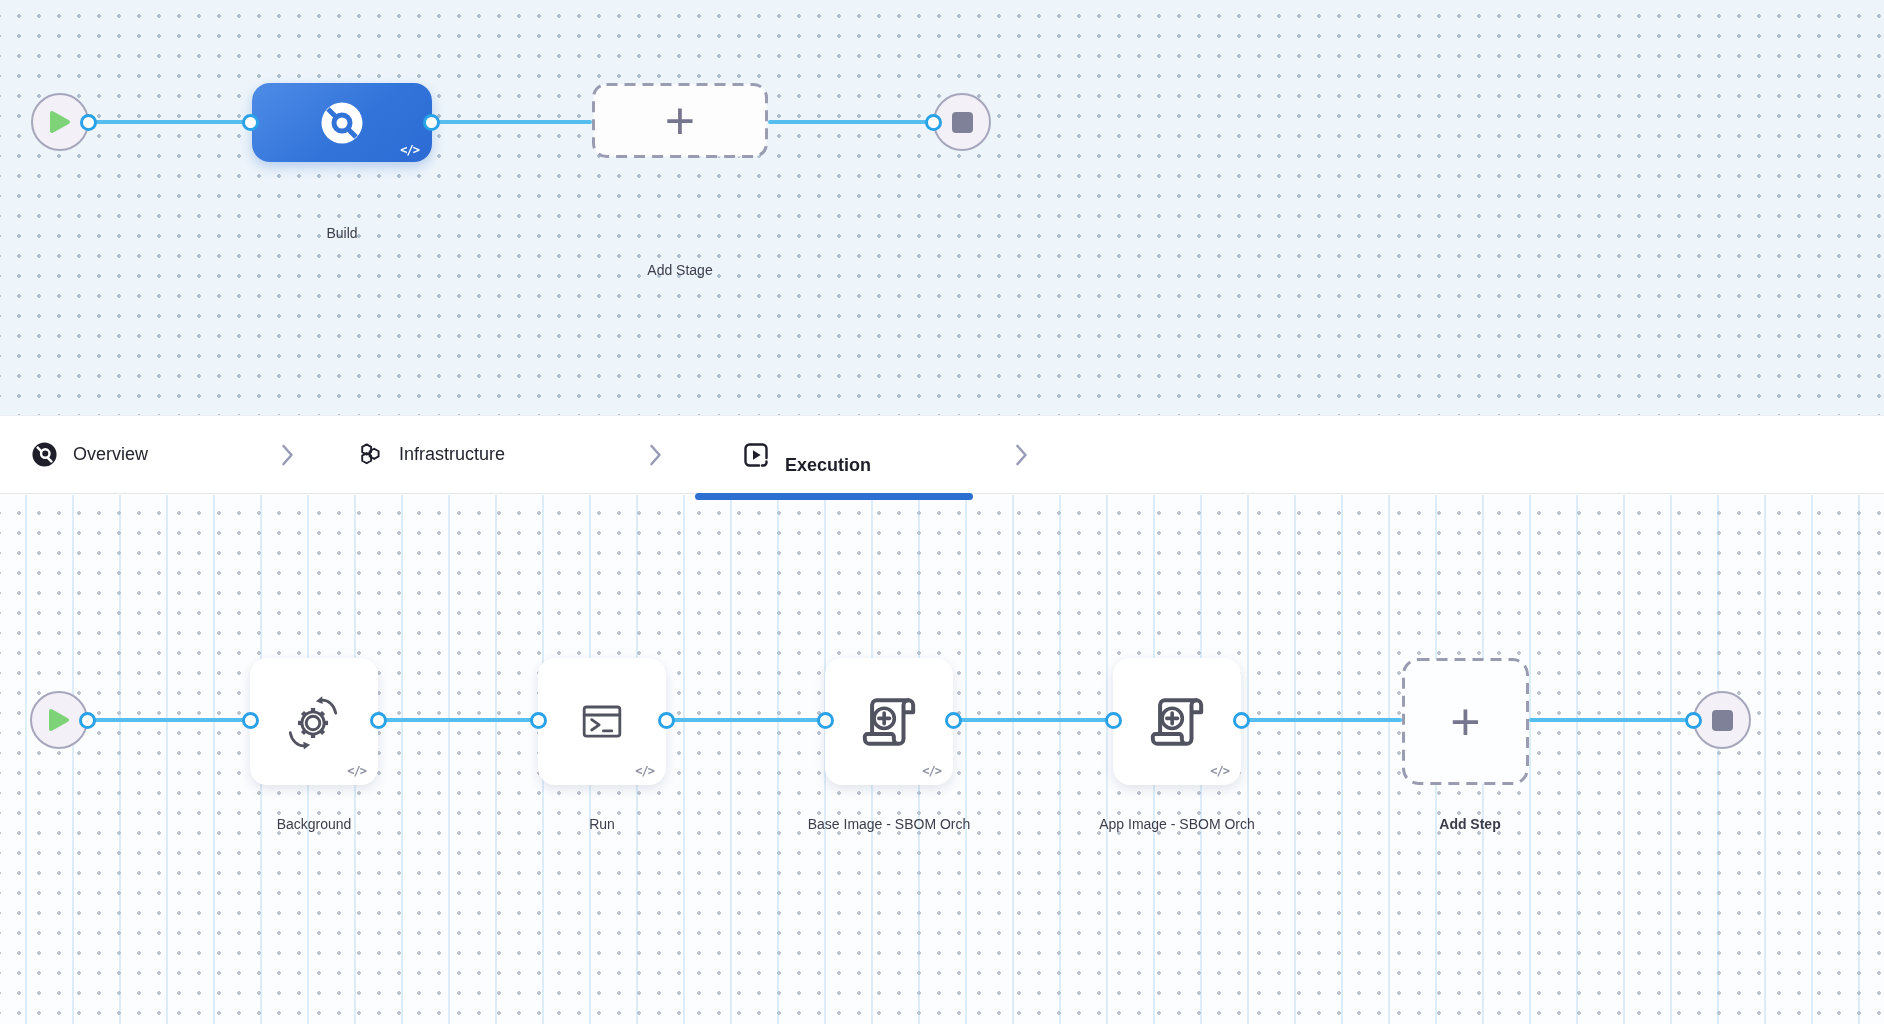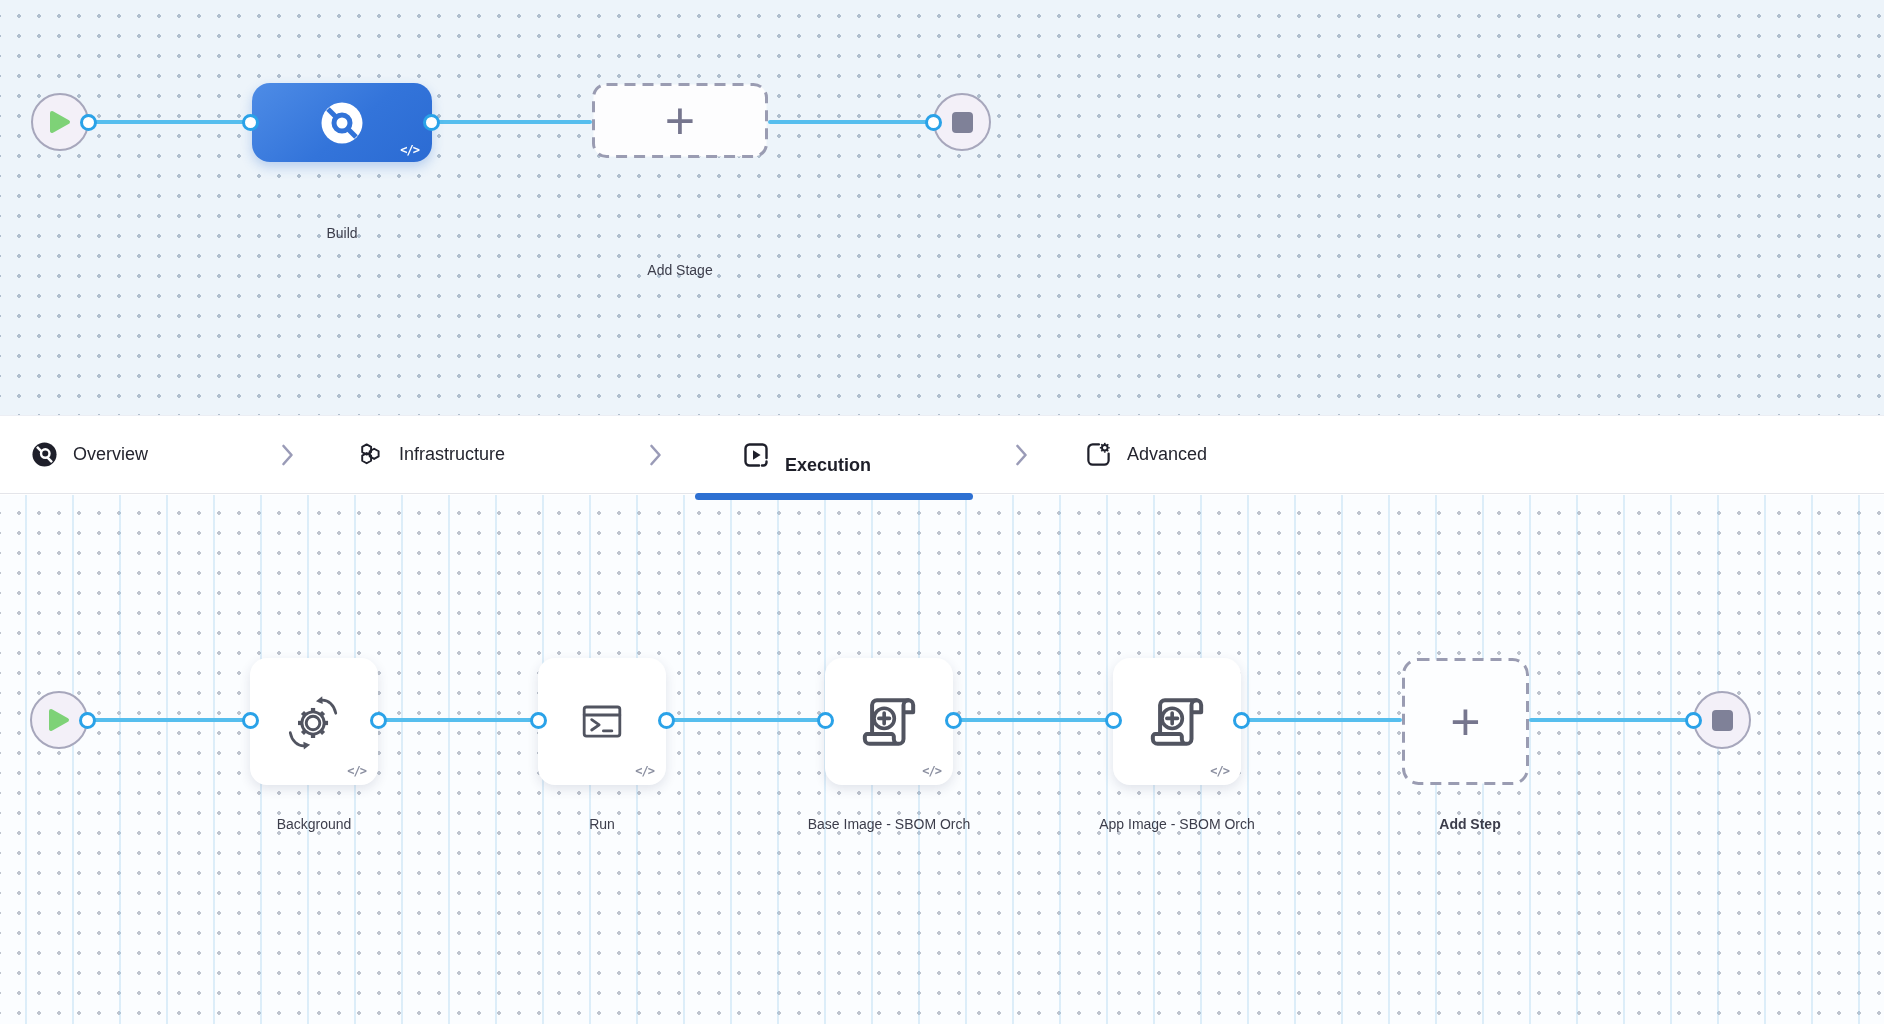--- a/index.html
+++ b/index.html
@@ -139,39 +139,20 @@
       <path d="M24.5 20.5 v1 a3 3 0 0 1 -3 3 h-1.5" fill="none" stroke="#1e1f2a" stroke-width="2.4" stroke-linecap="round"></path>
       <path d="M11 9.2 L18.6 14 L11 18.8 Z" fill="#1e1f2a"></path>
     </svg>
     <span class="tab-label">Execution</span>
   </div>
 
   <svg class="tab-chevron" style="left:1014px;" width="15" height="28" viewBox="0 0 15 28">
     <path d="M3.5 5 L11.5 14 L3.5 23" fill="none" stroke="#9a9bb7" stroke-width="2.6" stroke-linecap="round" stroke-linejoin="round"></path>
   </svg>
 
-  <div class="tab" style="left:1085px;">
-    <svg width="27" height="27" viewBox="0 0 28 28">
-      <path d="M24.5 13 V20 a4.5 4.5 0 0 1 -4.5 4.5 H8 a4.5 4.5 0 0 1 -4.5 -4.5 V8 a4.5 4.5 0 0 1 4.5 -4.5 h6.5" fill="none" stroke="#1e1f2a" stroke-width="2.3" stroke-linecap="round"></path>
-      <g stroke="#1e1f2a" fill="none">
-        <circle cx="20.5" cy="7" r="2.9" stroke-width="2"></circle>
-        <g stroke-width="1.7">
-          <line x1="24.1" y1="7" x2="25.6" y2="7"></line>
-            <line x1="23" y1="9.5" x2="24.1" y2="10.6"></line>
-          <line x1="20.5" y1="10.6" x2="20.5" y2="12.1"></line>
-            <line x1="18" y1="9.5" x2="16.9" y2="10.6"></line>
-          <line x1="16.9" y1="7" x2="15.4" y2="7"></line>
-            <line x1="18" y1="4.5" x2="16.9" y2="3.4"></line>
-          <line x1="20.5" y1="3.4" x2="20.5" y2="1.9"></line>
-            <line x1="23" y1="4.5" x2="24.1" y2="3.4"></line>
-        </g>
-      </g>
-    </svg>
-    <span class="tab-label">Advanced</span>
-  </div>
 
   <div class="tab-underline"></div>
 </div>
 
 <div class="canvas canvas-bottom">
 
   <div class="edge" style="left:87px;top:223px;width:163px;"></div>
   <div class="edge" style="left:378px;top:223px;width:160px;"></div>
   <div class="edge" style="left:666px;top:223px;width:159px;"></div>
   <div class="edge" style="left:953px;top:223px;width:160px;"></div>

